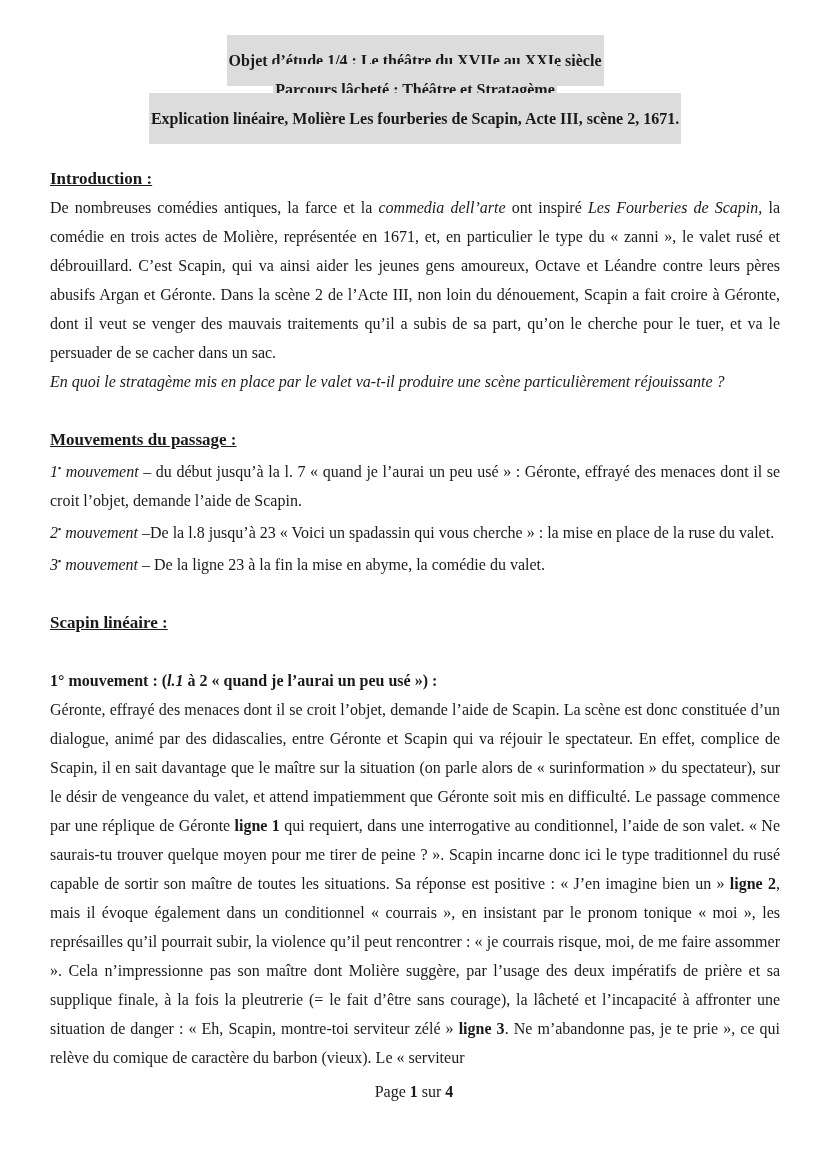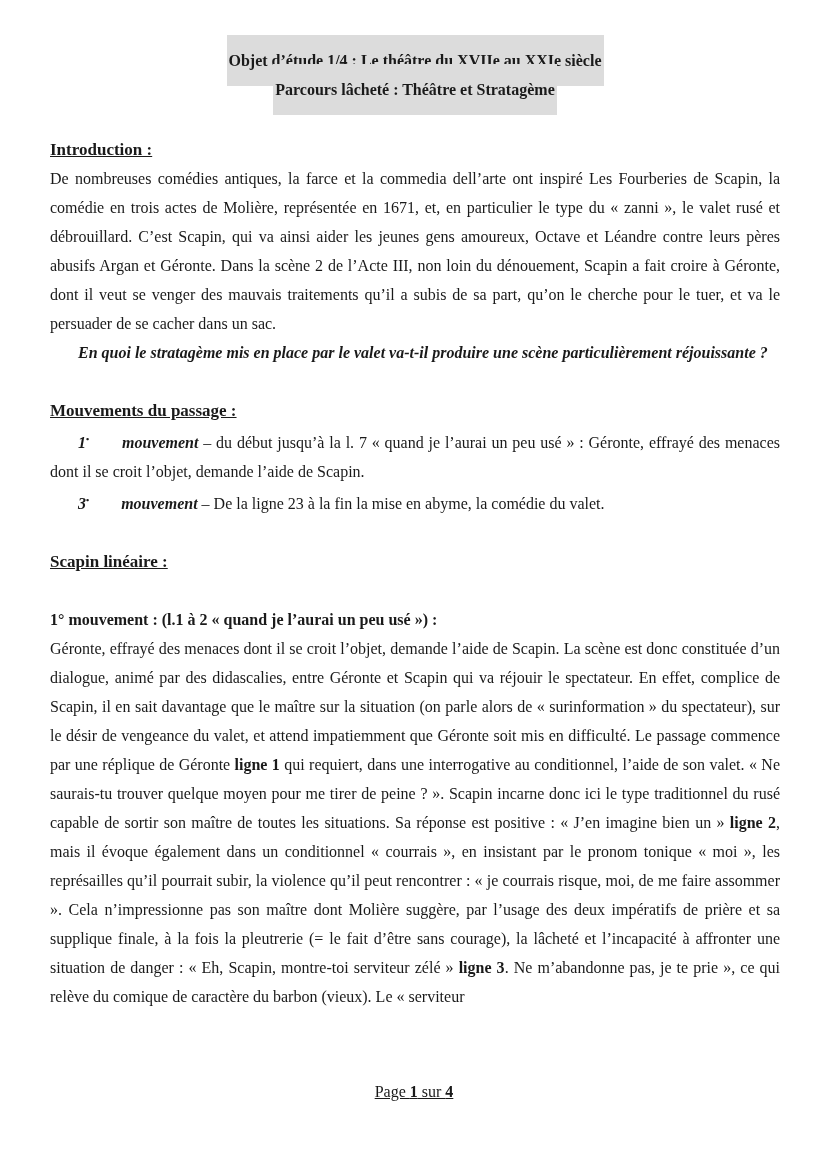--- a/index.html
+++ b/index.html
@@ -5,47 +5,49 @@
   html, body { margin:0; padding:0; background:#ffffff; }
   body { width:828px; height:1171px; position:relative; overflow:hidden;
          font-family:"Liberation Serif", serif; color:#1a1a1a; }
   .page { position:absolute; left:50px; top:48px; width:730px; }
   .title-block { text-align:center; font-weight:bold; font-size:16px; }
   .title-line { height:29px; line-height:26px; }
   .hl { background:#dcdcdc; padding:17px 2px; }
   .heading { font-weight:bold; text-decoration:underline; font-size:17px; line-height:29px; }
   .para { font-size:16px; line-height:29px; text-align:justify; }
   .gap { height:29px; }
-  .bi { font-weight:bold; font-style:italic;margin-left:28px; }
+  .bi { font-weight:normal; font-style:italic; }
   .b { font-weight:bold; }
-  .i { }
+  .i { font-style:italic; }
   .u { }
   .sup { font-size:9px; vertical-align:6px; font-style:normal; }
-  .footer { position:absolute; left:0; width:828px; top:1083px; text-align:center; font-size:16px;text-decoration:underline; }
+  .footer { position:absolute; left:0; width:828px; top:1083px; text-align:center; font-size:16px; }
 </style>
 </head>
 <body>
 
 <div class="page">
 
   <div class="title-block">
     <div class="title-line"><span class="hl">Objet d’étude 1/4 : Le théâtre du  XVIIe  au XXIe siècle</span></div>
     <div class="title-line"><span class="hl">Parcours lâcheté : Théâtre et Stratagème</span></div>
+    <div class="title-line"><span class="hl">Explication linéaire, Molière Les fourberies de Scapin, Acte III, scène 2, 1671.</span></div>
   </div>
 
   <div class="gap"></div>
 
   <div class="heading">Introduction :</div>
   <div class="para"><span>De nombreuses comédies antiques, la farce et la </span><span class="i">commedia dell’arte</span><span> ont inspiré </span><span class="i">Les Fourberies de Scapin,</span><span> la comédie en trois actes de Molière, représentée en 1671, et, en particulier le type du « zanni », le valet rusé et débrouillard. C’est Scapin, qui va ainsi aider les jeunes gens amoureux, Octave et Léandre contre leurs pères abusifs Argan et Géronte. Dans la scène 2 de l’Acte III, non loin du dénouement, Scapin a fait croire à Géronte, dont il veut se venger des mauvais traitements qu’il a subis de sa part, qu’on le cherche pour le tuer, et va le persuader de se cacher dans un sac.</span></div>
   <div class="para bi">En quoi le stratagème mis en place par le valet va-t-il produire une scène particulièrement réjouissante ?</div>
 
   <div class="gap"></div>
 
   <div class="heading">Mouvements du passage :</div>
   <div class="para"><span class="bi">1</span><span class="sup b">•</span><span class="bi"> mouvement</span><span> – du début jusqu’à la l. 7 « quand je l’aurai un peu usé » : Géronte, effrayé des menaces dont il se croit l’objet, demande l’aide de Scapin.</span></div>
+  <div class="para"><span class="bi">2</span><span class="sup b">•</span><span class="bi"> mouvement</span><span> –De la l.8 jusqu’à 23 « Voici un spadassin qui vous cherche » : la mise en place de la ruse du valet.</span></div>
   <div class="para"><span class="bi">3</span><span class="sup b">•</span><span class="bi"> mouvement</span><span> – De la ligne 23 à la fin la mise en abyme, la comédie du valet.</span></div>
 
   <div class="gap"></div>
 
   <div class="heading">Scapin linéaire :</div>
 
   <div class="gap"></div>
 
   <div class="para b"><span>1° mouvement : (</span><span class="i">l.1</span><span> à 2 « quand je l’aurai un peu usé ») :</span></div>
   <div class="para"><span>Géronte, effrayé des menaces dont il se croit l’objet, demande l’aide de Scapin. La scène est donc constituée d’un dialogue, animé par des didascalies, entre Géronte et Scapin qui va réjouir le spectateur. En effet, complice de Scapin, il en sait davantage que le maître sur la situation (on parle alors de « surinformation » du spectateur), sur le désir de vengeance du valet, et attend impatiemment que Géronte soit mis en difficulté. Le passage commence par une réplique de Géronte </span><span class="b">ligne 1</span><span> qui requiert, dans une interrogative au conditionnel, l’aide de son valet. « Ne saurais-tu trouver quelque moyen pour me tirer de peine ? ». Scapin incarne donc ici le type traditionnel du rusé capable de sortir son maître de toutes les situations. Sa réponse est positive : « J’en imagine bien un » </span><span class="b">ligne 2</span><span>, mais il évoque également dans un conditionnel « courrais », en insistant par le pronom tonique « moi », les représailles qu’il pourrait subir, la violence qu’il peut rencontrer : « je courrais risque, moi, de me faire assommer ». Cela n’impressionne pas son maître dont Molière suggère, par l’usage des deux impératifs de prière et sa supplique finale, à la fois la pleutrerie (= le fait d’être sans courage), la lâcheté et l’incapacité à affronter une situation de danger : « Eh, Scapin, </span><span class="u">montre-toi</span><span> serviteur zélé » </span><span class="b">ligne 3</span><span>. </span><span class="u">Ne m’abandonne pas</span><span>, je te prie », ce qui relève du comique de caractère du barbon (vieux). Le « serviteur</span></div>

